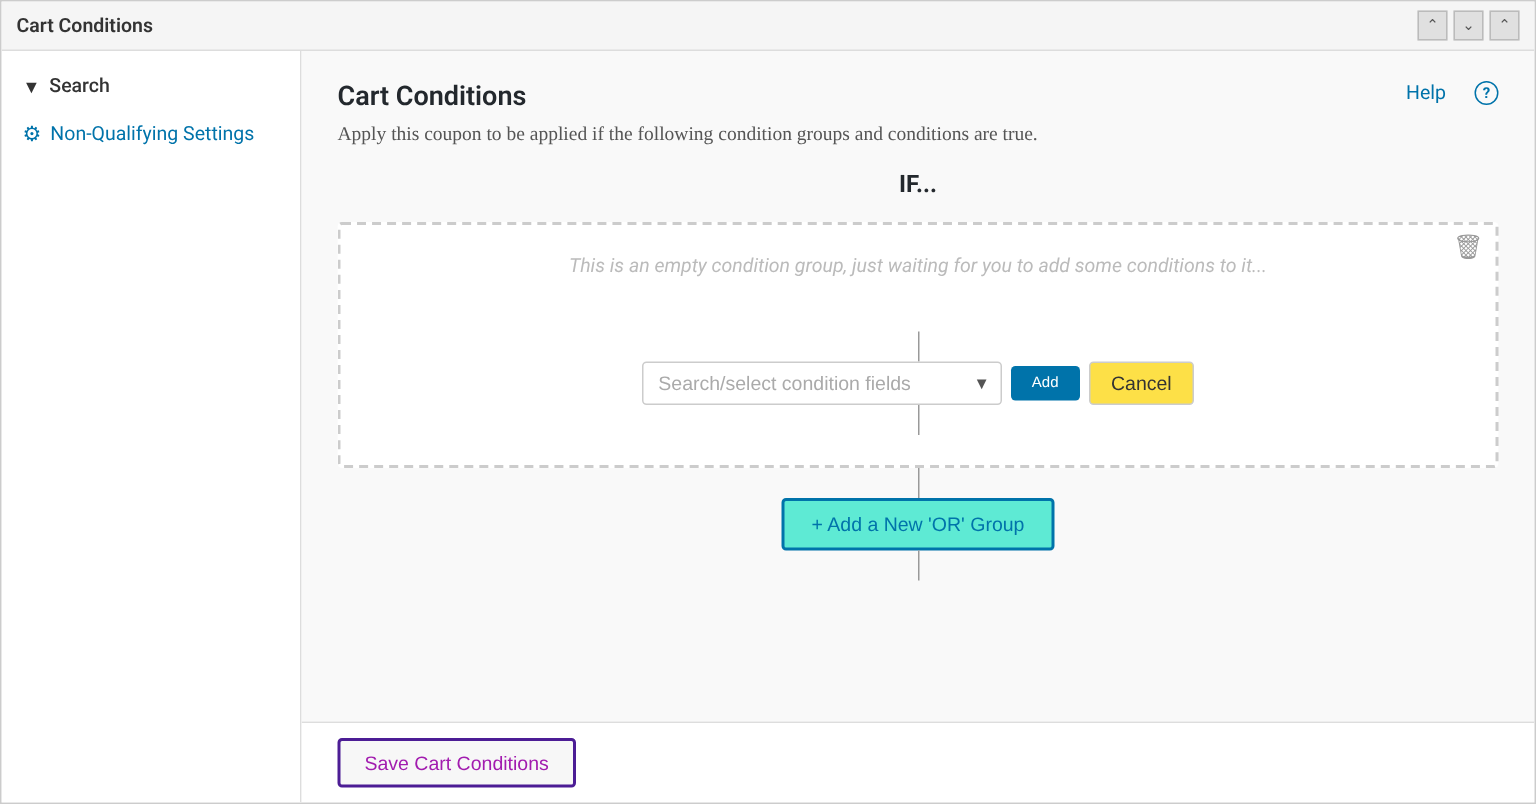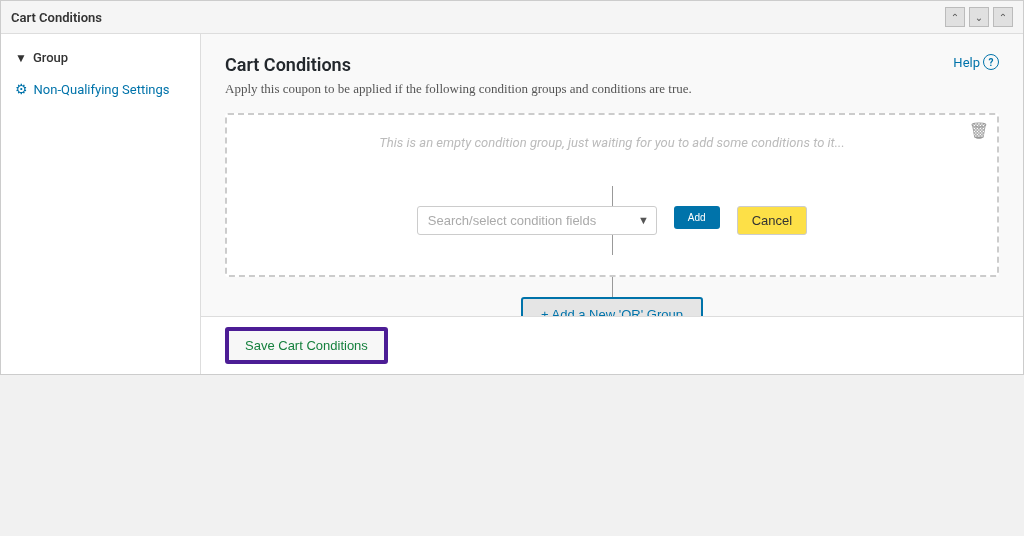--- a/index.html
+++ b/index.html
@@ -5,21 +5,21 @@
     * { box-sizing: border-box; margin: 0; padding: 0; }
     body {
       font-family: -apple-system, BlinkMacSystemFont, "Segoe UI", Roboto, sans-serif;
       font-size: 13px;
       background: #f1f1f1;
       color: #333;
     }
 
     .window {
       width: 1024px;
-      height: 375px;
+      height: 536px;
       background: #fff;
       border: 1px solid #ccc;
       display: flex;
       flex-direction: column;
       overflow: hidden;
     }
 
     .title-bar {
       background: #f5f5f5;
       border-bottom: 1px solid #ddd;
@@ -105,21 +105,21 @@
       font-weight: 600;
       color: #23282d;
     }
 
     .help-link {
       color: #0073aa;
       font-size: 13px;
       cursor: pointer;
       display: flex;
       align-items: center;
-      gap: 3px;
+      gap: 19px;
     }
 
     .help-circle {
       width: 16px;
       height: 16px;
       border-radius: 50%;
       border: 1px solid #0073aa;
       display: inline-flex;
       align-items: center;
       justify-content: center;
@@ -179,22 +179,22 @@
 
     .connector-line {
       width: 1px;
       height: 20px;
       background: #999;
       margin: 0 auto;
     }
 
     .search-row {
       display: flex;
-      align-items: flex-start;
-      gap: 17px;
+      align-items: center;
+      gap: 6px;
       margin-top: 0;
     }
 
     .search-select-wrapper {
       position: relative;
       display: inline-flex;
       align-items: center;
     }
 
     .search-select-wrapper select {
@@ -240,21 +240,21 @@
     }
 
     .after-group-section {
       display: flex;
       flex-direction: column;
       align-items: center;
       margin-top: 0;
     }
 
     .btn-add-group {
-      background: #e5e5e5;
+      background: #5eead4;
       color: #0073aa;
       border: 2px solid #0073aa;
       padding: 8px 18px;
       border-radius: 3px;
       font-size: 13px;
       cursor: pointer;
       font-weight: 500;
       margin: 0;
     }
 
@@ -270,22 +270,22 @@
     .footer-bar {
       background: #fff;
       border-top: 1px solid #ddd;
       padding: 10px 24px;
       display: flex;
       align-items: center;
     }
 
     .btn-save {
       background: #f7f7f7;
-      color: #15803d;
-      border: 4px solid #4c1d95;
+      color: #a21caf;
+      border: 2px solid #4c1d95;
       padding: 7px 16px;
       border-radius: 3px;
       font-size: 13px;
       cursor: pointer;
     }
 
     .gear-icon {
       display: inline-block;
       font-size: 14px;
     }
@@ -307,21 +307,21 @@
       <button class="title-bar-btn">⌄</button>
       <button class="title-bar-btn">⌃</button>
     </div>
   </div>
 
   <div class="main-layout">
 
     <div class="sidebar">
       <div class="sidebar-item active">
         <span class="filter-icon">▼</span>
-        <span>Group</span>
+        <span>Search</span>
       </div>
       <div class="sidebar-item settings-item">
         <span class="gear-icon">⚙</span>
         <span>Non-Qualifying Settings</span>
       </div>
     </div>
 
     <div style="display:flex;flex-direction:column;flex:1;overflow:hidden;">
 
       <div class="content-area">
@@ -329,20 +329,21 @@
         <div class="content-header">
           <h1 class="page-title">Cart Conditions</h1>
           <div class="help-link">
             <span>Help</span>
             <span class="help-circle">?</span>
           </div>
         </div>
 
         <p class="subtitle">Apply this coupon to be applied if the following condition groups and conditions are true.</p>
 
+        <div class="if-label">IF...</div>
 
         <div class="condition-group">
           <button class="delete-group-btn">🗑</button>
           <p class="empty-group-text">This is an empty condition group, just waiting for you to add some conditions to it...</p>
           <div class="connector-line"></div>
           <div class="search-row">
             <div class="search-select-wrapper">
               <select>
                 <option value="">Search/select condition fields</option>
               </select>

